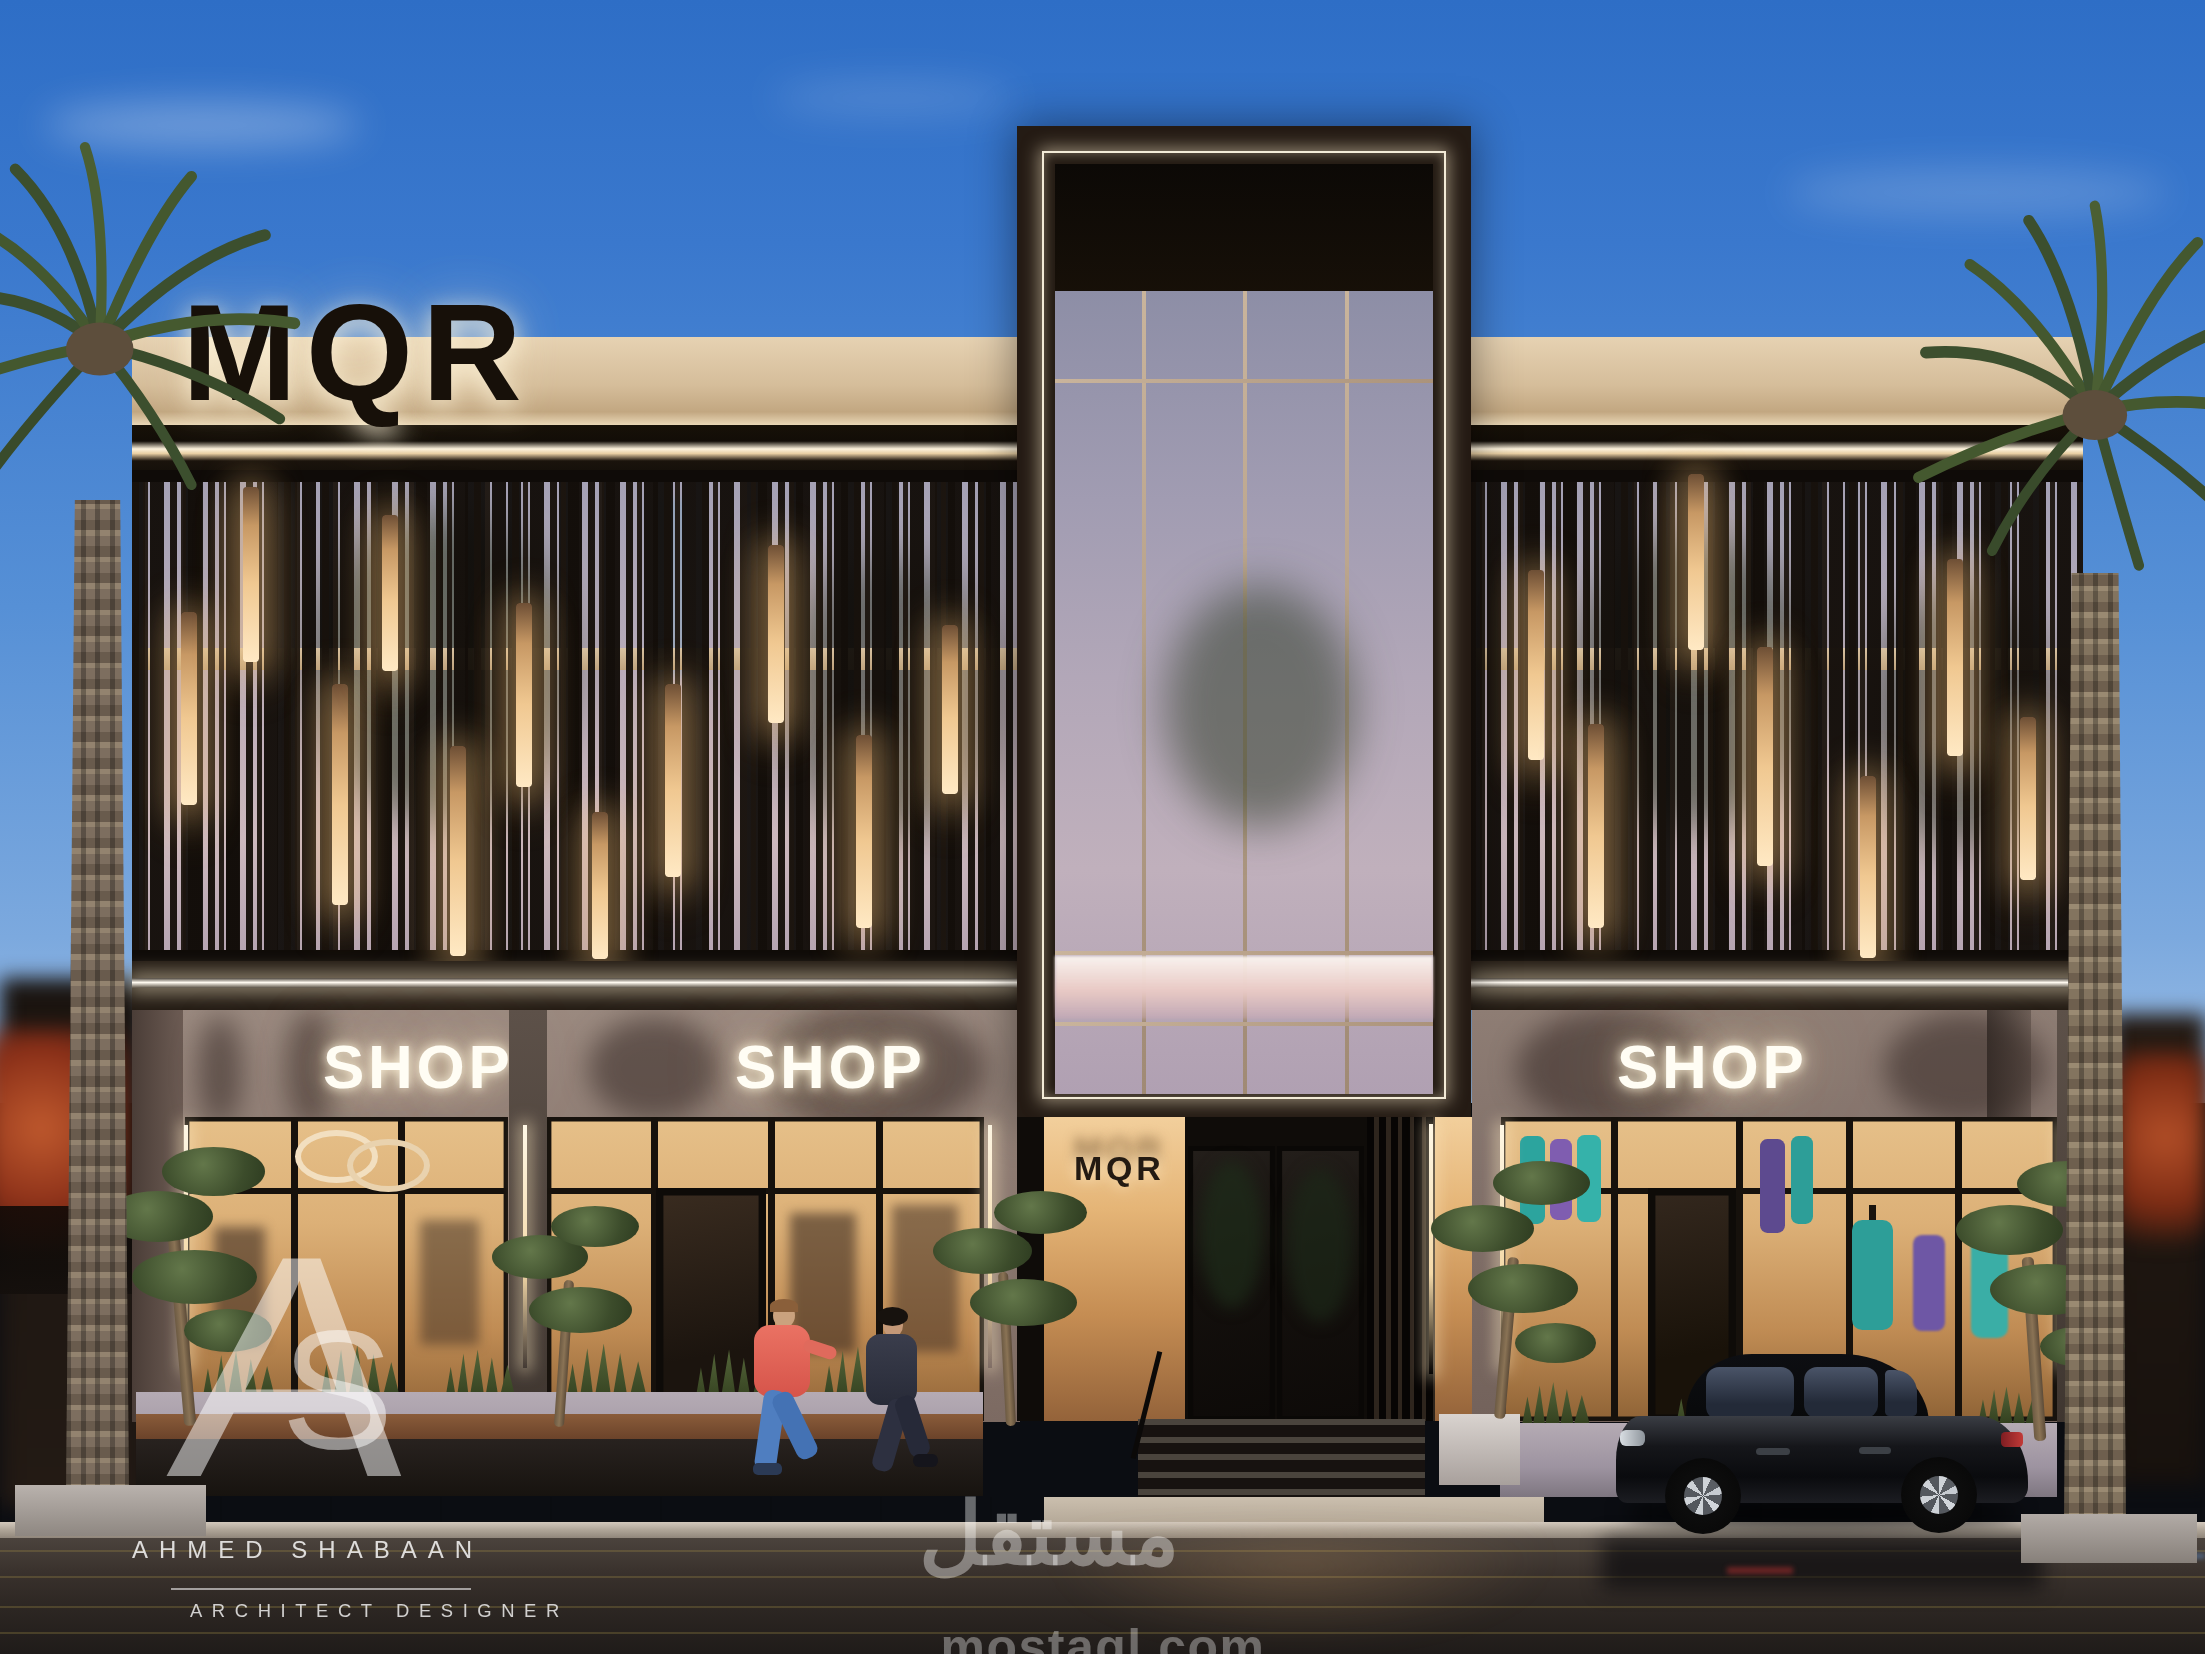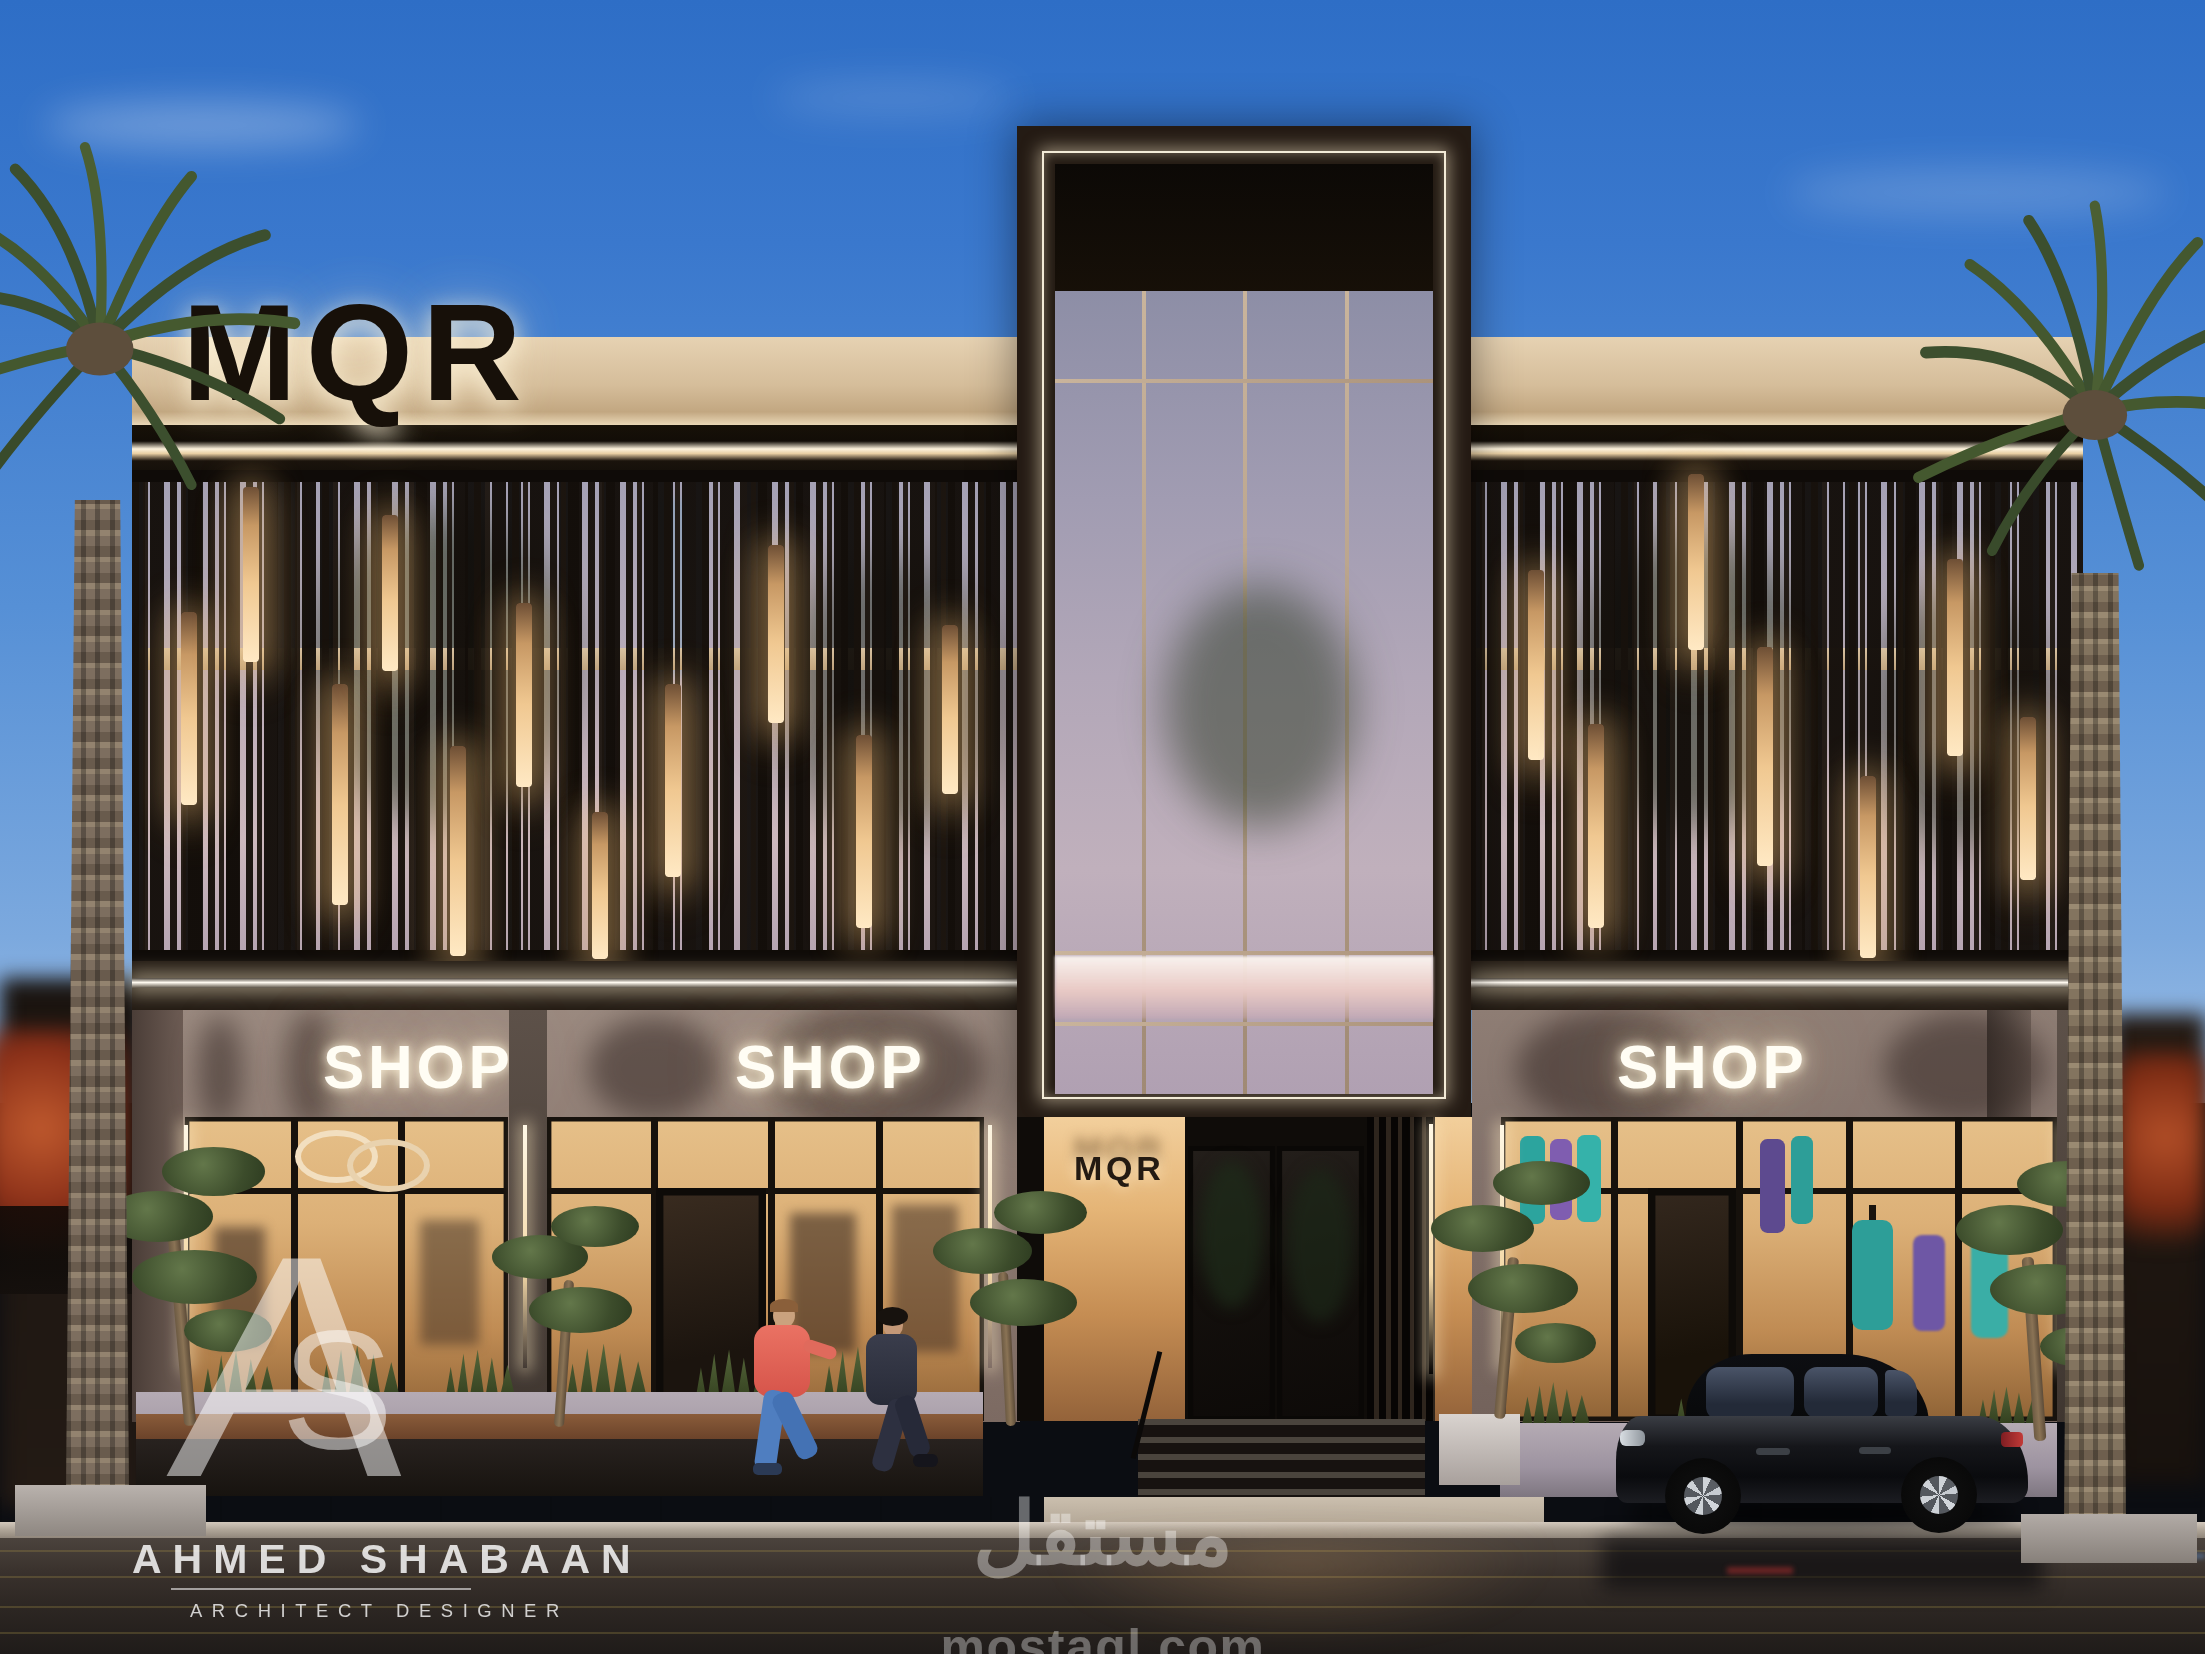--- a/index.html
+++ b/index.html
@@ -71,21 +71,21 @@
   
   .car-body{background:linear-gradient(180deg,#3a3d44 0%,#15161a 35%,#0a0b0e 70%,#1c1d22 100%);
     border-radius:25px 51px 16px 11.8px / 44px 66px 16px 13.2px;}
   .car-cabin{background:linear-gradient(180deg,#0d0e12,#070809);border-radius:66px 88px 0 0/ 59px 70px 0 0;}
   .car-win{background:linear-gradient(180deg,#4a5468,#232a38 70%);border-radius:13.2px;}
   .wheel{border-radius:50%;background:radial-gradient(circle,#0c0c0c 0 44%,#060606 100%);}
   .rim{border-radius:50%;background:conic-gradient(#cfd3d8 0 25deg,#5a5e64 25deg 60deg,#c6cbd1 60deg 85deg,#54585e 85deg 120deg,#d2d6db 120deg 145deg,#55595f 145deg 180deg,#ccd1d6 180deg 205deg,#53575d 205deg 240deg,#ced2d7 240deg 265deg,#55595f 265deg 300deg,#cdd1d6 300deg 325deg,#54585e 325deg 360deg);}
 
   
   .wm{color:rgba(255,255,255,.82);}
-  .wm-name{font-size:41px;letter-spacing:11px;font-weight:700;}
+  .wm-name{font-size:24px;letter-spacing:11px;font-weight:400;}
   .wm-title{font-size:18.4px;letter-spacing:9.6px;font-weight:400;color:rgba(255,255,255,.78);}
   .wm-mono{color:rgba(255,255,255,.5);font-weight:500;}
   .wm-site-ar{font-size:87px;font-weight:700;color:rgba(255,255,255,.38);}
   .wm-site-dom{font-size:50px;font-weight:700;color:rgba(255,255,255,.34);letter-spacing:1.5px;margin-top:43px;}
 
   .roof-logo{font-size:138px;font-weight:600;letter-spacing:8.8px;color:#171009;
     text-shadow:0 7.4px 25px rgba(255,246,220,.85),0 0 51px rgba(255,240,205,.45);}
   .entrance-logo{font-size:34px;font-weight:600;letter-spacing:3.7px;color:#231a12;
     text-shadow:0 0 14.7px rgba(255,236,200,.95),0 -19px 11.8px rgba(80,55,30,.55);}
 </style>
@@ -402,17 +402,17 @@
   </div>
 
   <div class="abs wm-mono" style="left:187px;top:1220px;width:279px;height:309px;">
     <span class="abs" style="left:0;top:0;font-size:316px;line-height:294px;transform:scaleX(1.12) skewX(-4deg);">A</span>
     <span class="abs" style="left:94px;top:85px;font-size:169px;line-height:169px;">S</span>
   </div>
   <div class="abs wm wm-name" style="left:132px;top:1536px;">AHMED SHABAAN</div>
   <div class="abs" style="left:171px;top:1588px;width:300px;height:1.5px;background:rgba(255,255,255,.55);"></div>
   <div class="abs wm wm-title" style="left:190px;top:1600px;">ARCHITECT DESIGNER</div>
 
-  <div class="abs wm-site-ar" style="left:919px;top:1483px;width:368px;text-align:center;">مستقل</div>
+  <div class="abs wm-site-ar" style="left:919px;top:1483px;width:368px;">مستقل</div>
   <div class="abs wm-site-dom" style="left:919px;top:1575px;width:368px;text-align:center;">mostaql.com</div>
 
 </div>
 
 
 </body></html>

